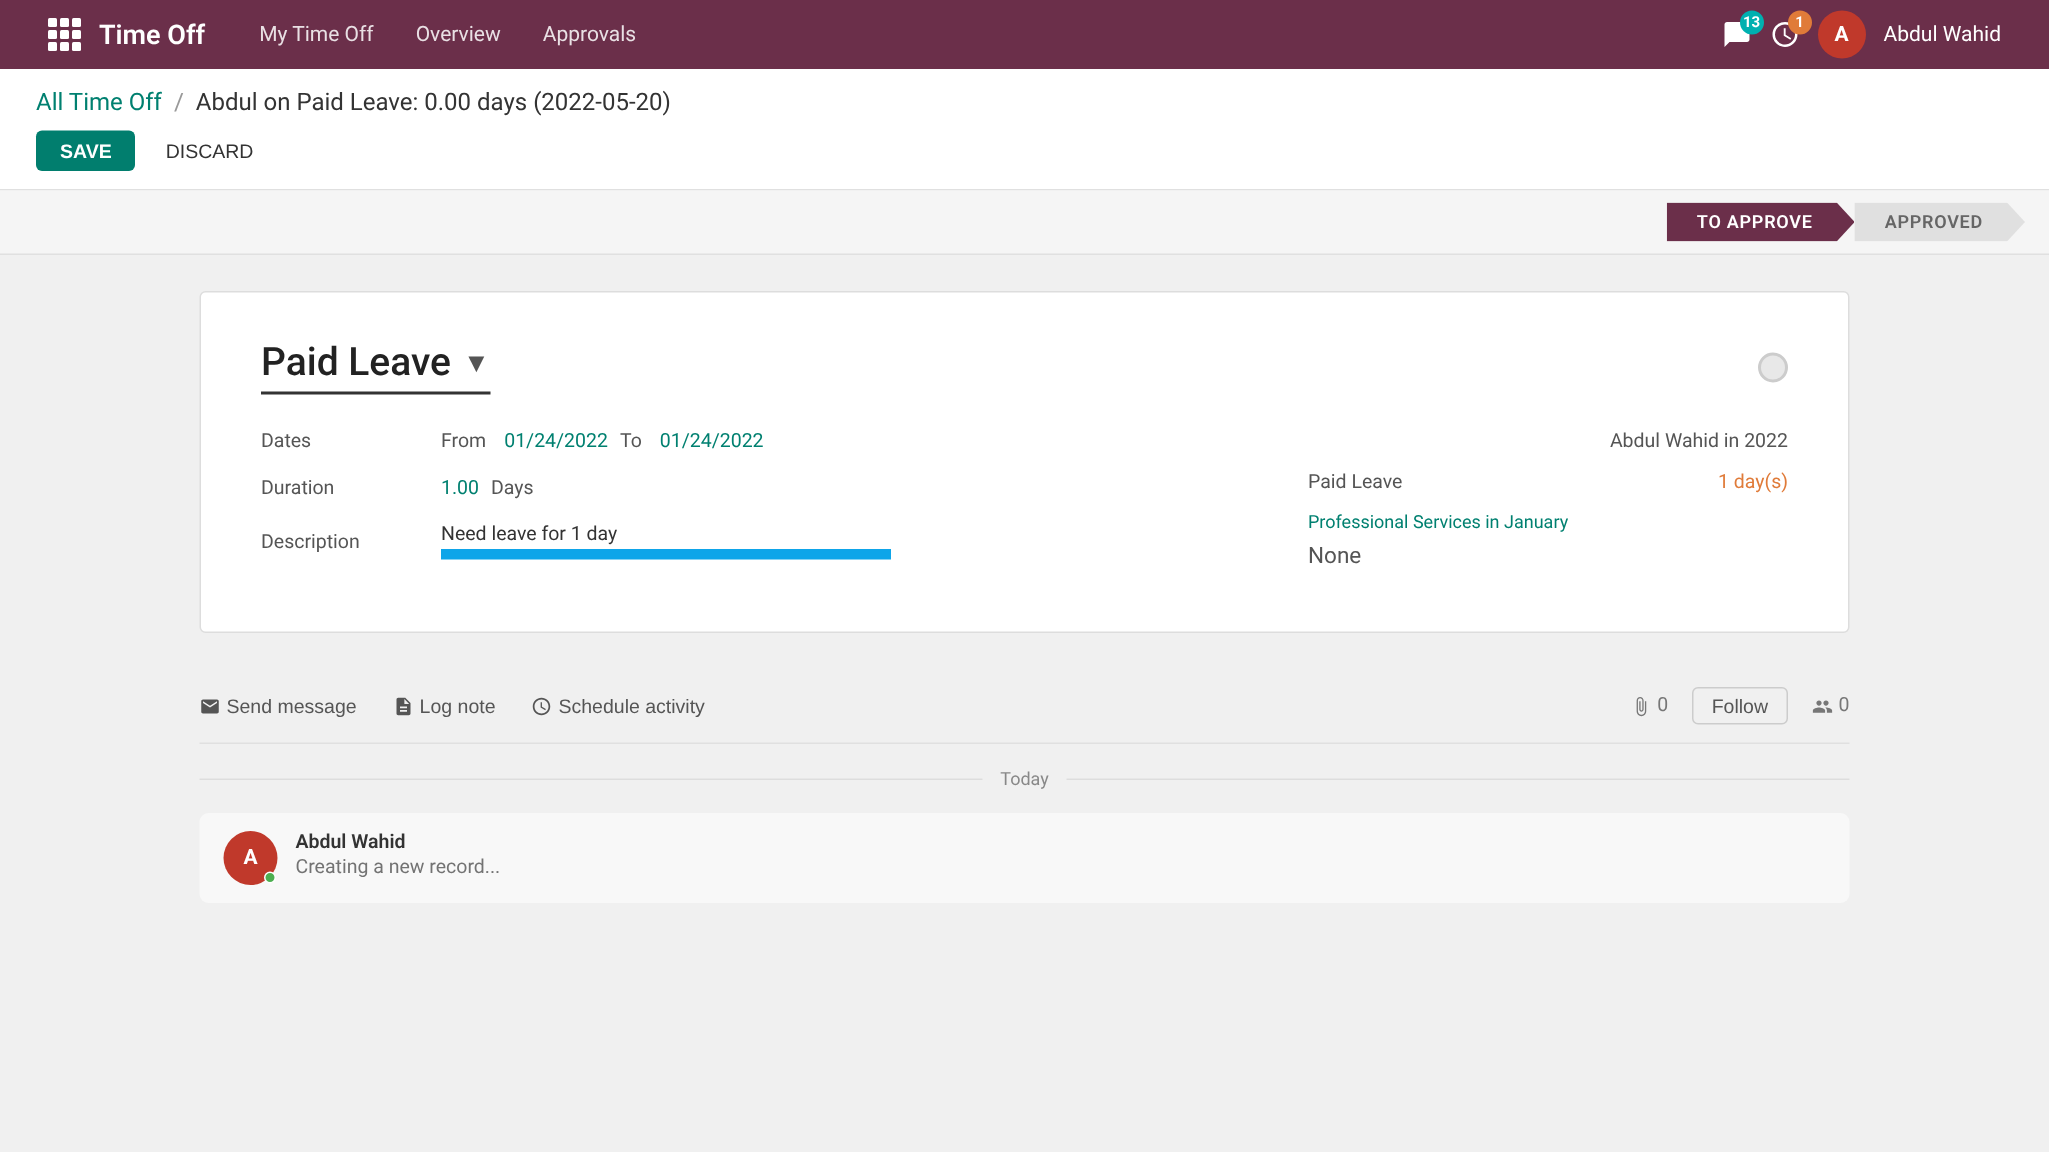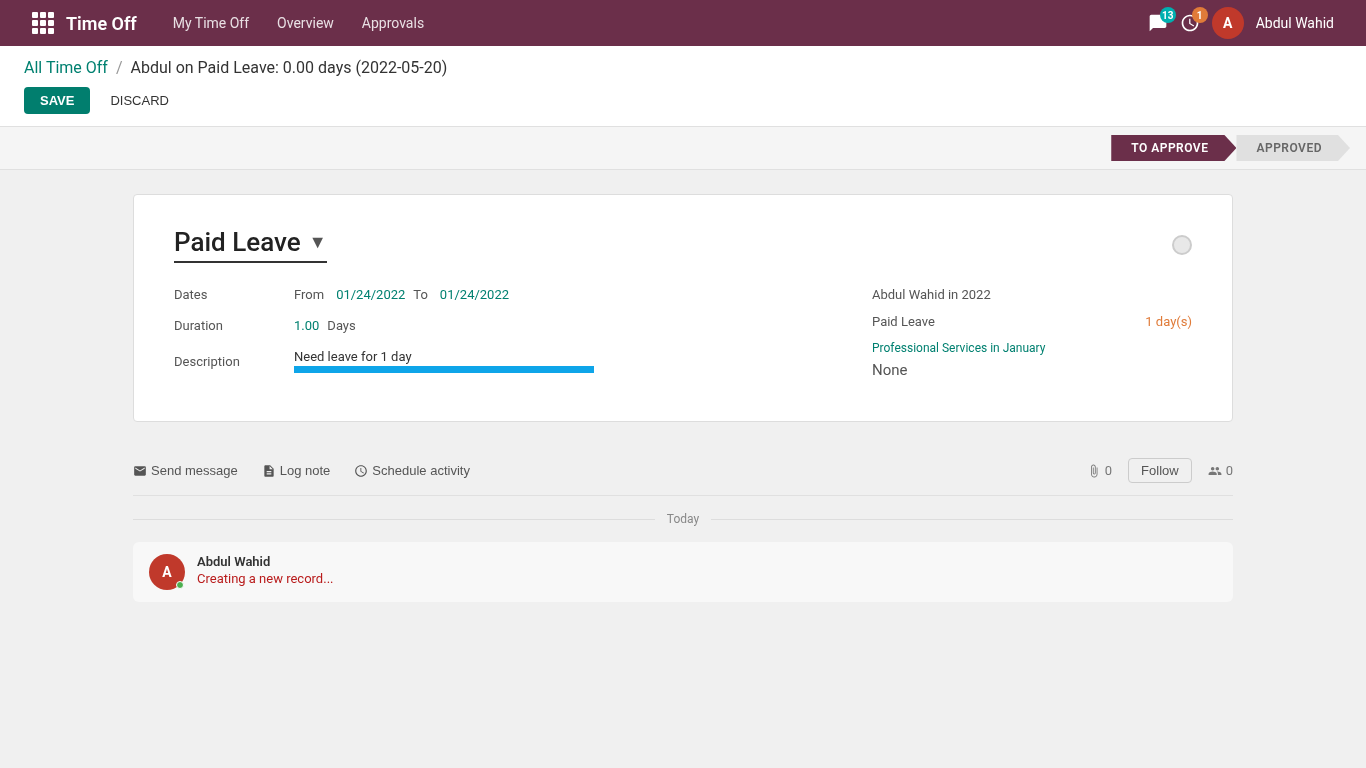--- a/index.html
+++ b/index.html
@@ -239,21 +239,21 @@
     .duration-row {
       display: flex;
       align-items: center;
       gap: 8px;
     }
     .duration-val { color: #008070; font-size: 13px; }
     .duration-days { color: #555; font-size: 13px; }
     .desc-val { color: #333; font-size: 13px; border-bottom: 7px solid #0ea5e9; padding-bottom: 2px; min-width: 300px; }
 
     
-    .right-title { color: #555; font-size: 13px; margin-bottom: 12px; }
+    .right-title { color: #555; font-size: 13px; margin-bottom: 12px; text-align: right; }
     .right-row {
       display: flex;
       justify-content: space-between;
       align-items: center;
       margin-bottom: 8px;
     }
     .right-label { color: #555; font-size: 13px; }
     .right-val { color: #e07b39; font-size: 13px; }
     .right-section-label { color: #008070; font-size: 12px; margin-bottom: 6px; margin-top: 12px; }
     .right-none { color: #555; font-size: 15px; }
@@ -337,21 +337,21 @@
     .online-dot {
       position: absolute;
       bottom: 1px; right: 1px;
       width: 8px; height: 8px;
       background: #4caf50;
       border-radius: 50%;
       border: 1px solid white;
     }
     .msg-content { flex: 1; }
     .msg-name { font-weight: 600; color: #333; font-size: 13px; }
-    .msg-text { color: #b91c1c; font-size: 13px; margin-top: 2px; }
+    .msg-text { color: #737373; font-size: 13px; margin-top: 2px; }
   </style>
 </head>
 <body>
 
 <nav class="topnav">
   <div class="topnav-apps">
     <span></span>
       <span></span>
       <span></span>
     <span></span>

